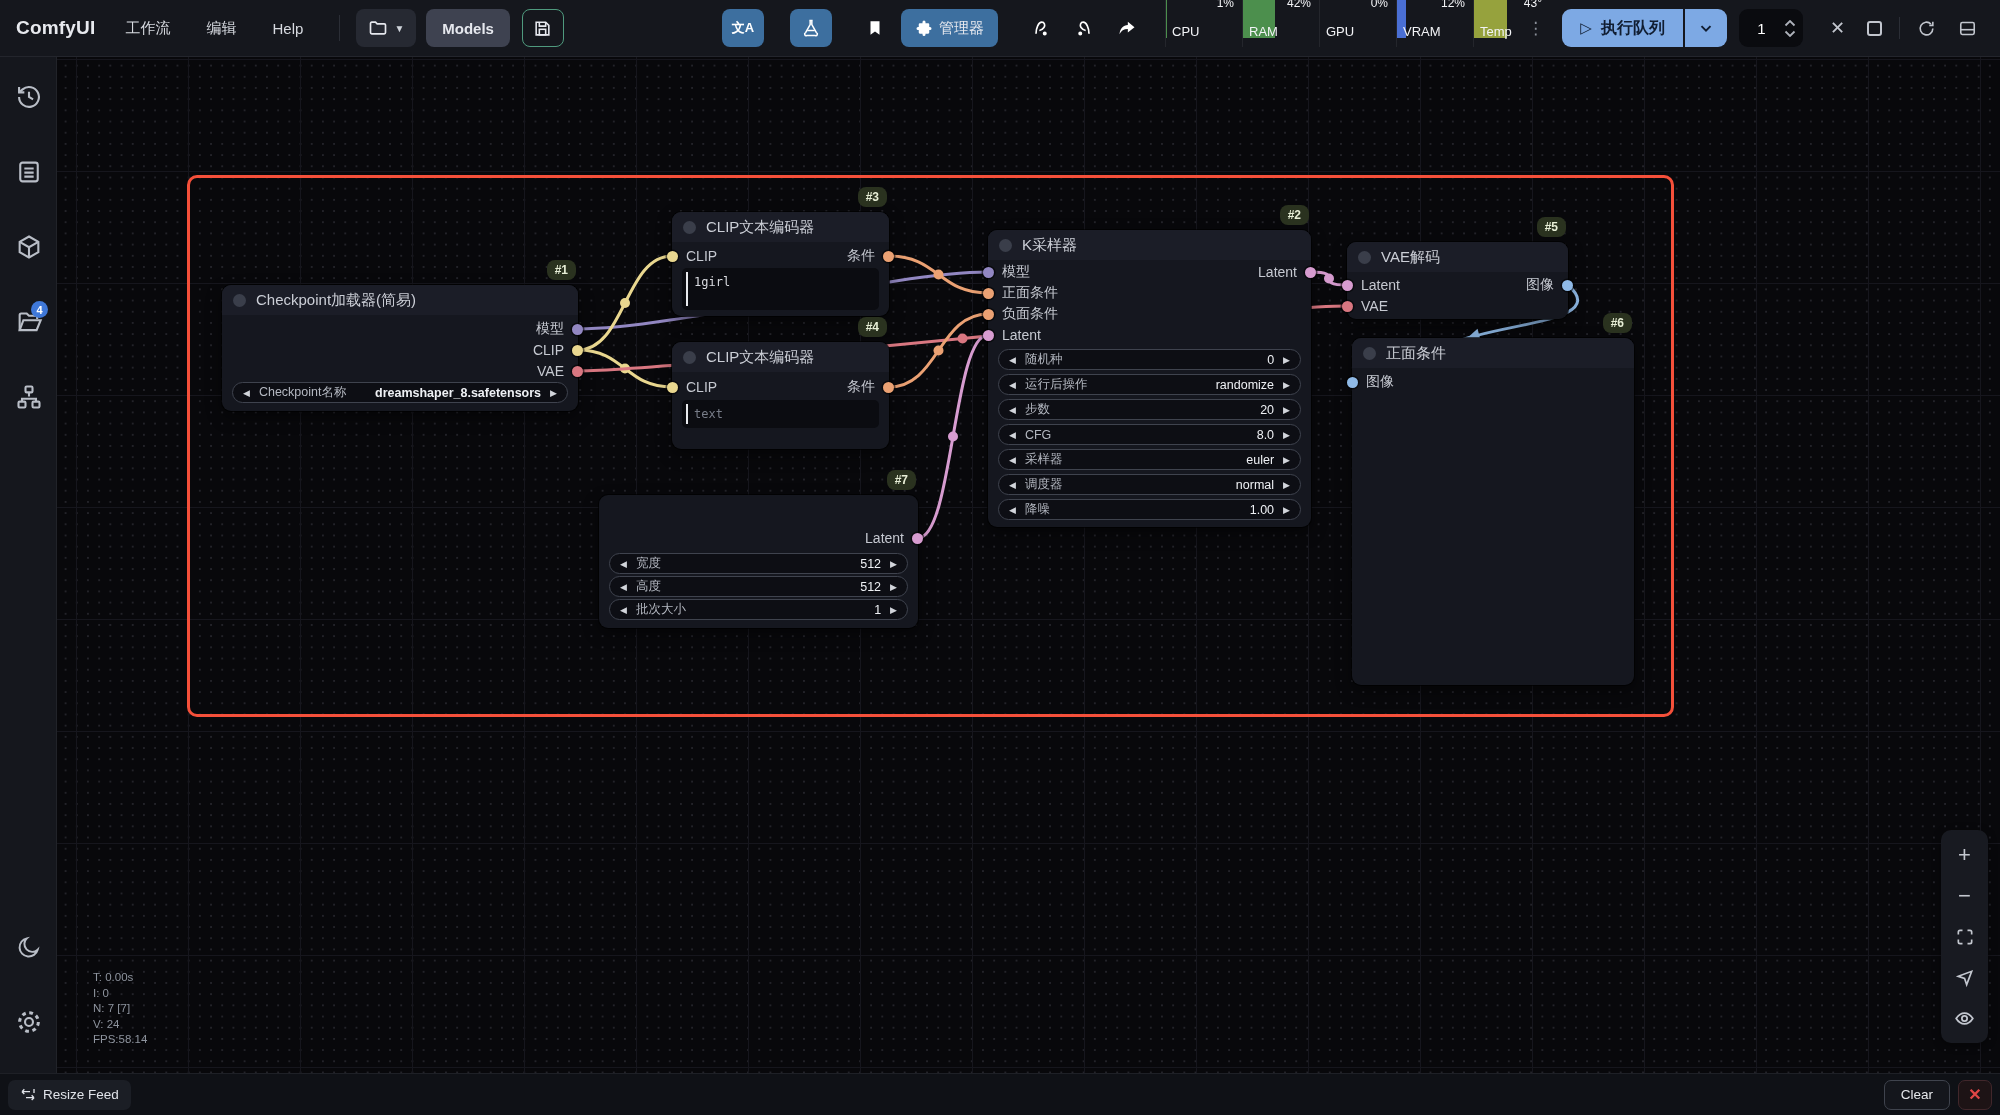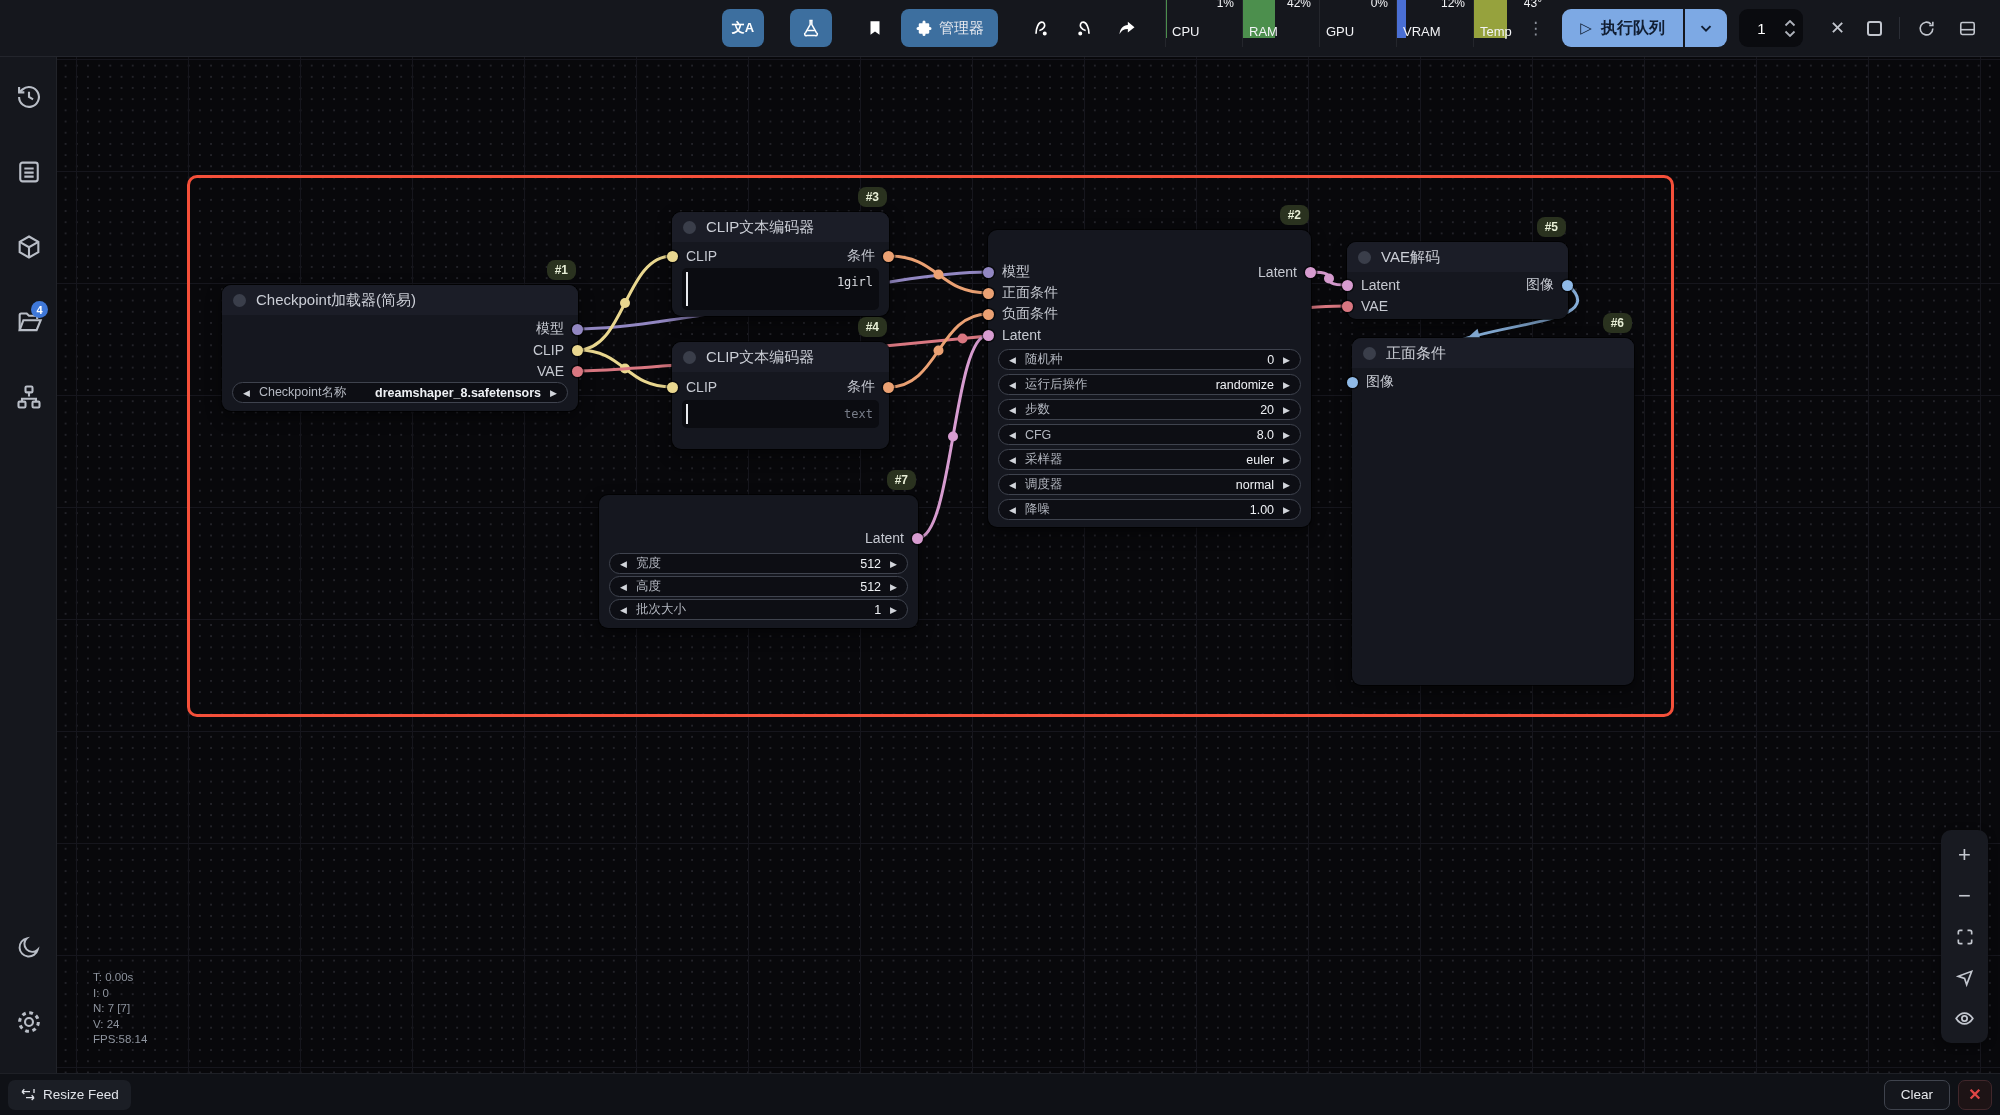--- a/index.html
+++ b/index.html
@@ -81,21 +81,21 @@
   .slot.in{left:-5px;}
   .slot.out{right:-5px;flex-direction:row-reverse;}
   .sdot{width:11px;height:11px;border-radius:50%;flex:none;box-shadow:0 0 0 1.5px rgba(0,0,0,.55);}
   .widget{position:absolute;left:10px;right:10px;height:21px;border-radius:11px;background:#0d0e14;
           border:1px solid #3f434e;display:flex;align-items:center;padding:0 10px;font-size:12.5px;gap:9px;}
   .w-arrow{color:#d2d5db;font-size:9px;}
   .w-label{color:#b4b8c1;white-space:nowrap;}
   .w-value{margin-left:auto;color:#eef0f4;white-space:nowrap;}
   .w-value.bold{font-weight:bold;}
   .ntext{position:absolute;left:10px;right:10px;background:#0b0c11;border-radius:5px;
-         font-family:"DejaVu Sans Mono",monospace;font-size:12px;padding:7px 6px 6px 12px;color:#d9dbe0;text-align:right;}
+         font-family:"DejaVu Sans Mono",monospace;font-size:12px;padding:7px 6px 6px 12px;color:#d9dbe0;}
   .ntext.muted{color:#787d89;}
   .cursorbar{position:absolute;left:4px;top:4px;bottom:4px;width:2px;background:#e8eaee;}
 
   .canvas-stats{position:absolute;left:93px;top:970px;z-index:2;font-size:11.5px;line-height:15.5px;
                 color:#8e949e;}
   .zoomctl{position:absolute;right:12px;bottom:72px;width:47px;background:#181a21;border-radius:10px;
            z-index:5;padding:4px 0;box-shadow:0 2px 8px rgba(0,0,0,.4);}
   .zbtn{height:41px;display:flex;align-items:center;justify-content:center;color:#c3c7cf;font-size:22px;}
 
   
@@ -190,20 +190,24 @@
           <div>CLIP</div>
         </div>
         <div class="slot out" style="top: 36px;">
           <div class="sdot" style="background: rgb(235, 161, 115);"></div>
           <div>条件</div>
         </div>
         <div class="ntext muted" style="top: 58px; height: 28px;">text<div class="cursorbar"></div></div>
       </div>
       <div class="node" style="left: 988px; top: 230px; width: 323px; height: 297px;">
         <div class="badge">#2</div>
+        <div class="node-title">
+          <div class="collapse-dot"></div>
+          <div>K采样器</div>
+        </div>
         <div class="slot in" style="top: 33px;">
           <div class="sdot" style="background: rgb(146, 135, 194);"></div>
           <div>模型</div>
         </div>
         <div class="slot in" style="top: 54px;">
           <div class="sdot" style="background: rgb(235, 161, 115);"></div>
           <div>正面条件</div>
         </div>
         <div class="slot in" style="top: 75px;">
           <div class="sdot" style="background: rgb(235, 161, 115);"></div>
@@ -340,20 +344,41 @@
     </div>
     <div class="zbtn">
       <svg class="ic" width="21" height="21" viewBox="0 0 24 24" fill="none" stroke="#c3c7cf" stroke-width="2">
           <path d="M2.5 12S6.5 5.8 12 5.8 21.5 12 21.5 12 17.5 18.2 12 18.2 2.5 12 2.5 12z"></path>
           <circle cx="12" cy="12" r="3"></circle>
         </svg>
     </div>
   </div>
 
   <div class="topbar">
+    <div class="tb-left">
+      <span class="logo">ComfyUI</span>
+      <span class="menu-item">工作流</span>
+      <span class="menu-item">编辑</span>
+      <span class="menu-item">Help</span>
+      <div class="vdiv"></div>
+      <div class="tbtn btn-dark">
+        <svg class="ic" width="20" height="20" viewBox="0 0 24 24" fill="none" stroke="#e6e8ee" stroke-width="2">
+            <path d="M3 6.5A1.5 1.5 0 014.5 5H9l2 2h8.5A1.5 1.5 0 0121 8.5v9A1.5 1.5 0 0119.5 19h-15A1.5 1.5 0 013 17.5z"></path>
+          </svg>
+        <span class="caret">▼</span>
+      </div>
+      <div class="tbtn btn-gray">Models</div>
+      <div class="tbtn btn-save">
+        <svg class="ic" width="19" height="19" viewBox="0 0 24 24" fill="none" stroke="#e6e8ee" stroke-width="2">
+            <path d="M4 4h12l4 4v12H4z"></path>
+            <path d="M8 4v5h8V4"></path>
+            <rect x="8" y="13" width="8" height="7"></rect>
+          </svg>
+      </div>
+    </div>
 
     <div class="tb-center">
       <div class="tbtn btn-blue">
         <span class="tl-icon">文A</span>
       </div>
       <div class="tbtn btn-blue">
         <svg class="ic" width="20" height="20" viewBox="0 0 24 24" fill="none" stroke="#fff" stroke-width="1.8">
             <path d="M10 3h4M11 3v5l-5.5 9.5A1.8 1.8 0 007 21h10a1.8 1.8 0 001.5-3.5L13 8V3"></path>
             <path d="M7.5 15h9"></path>
           </svg>

